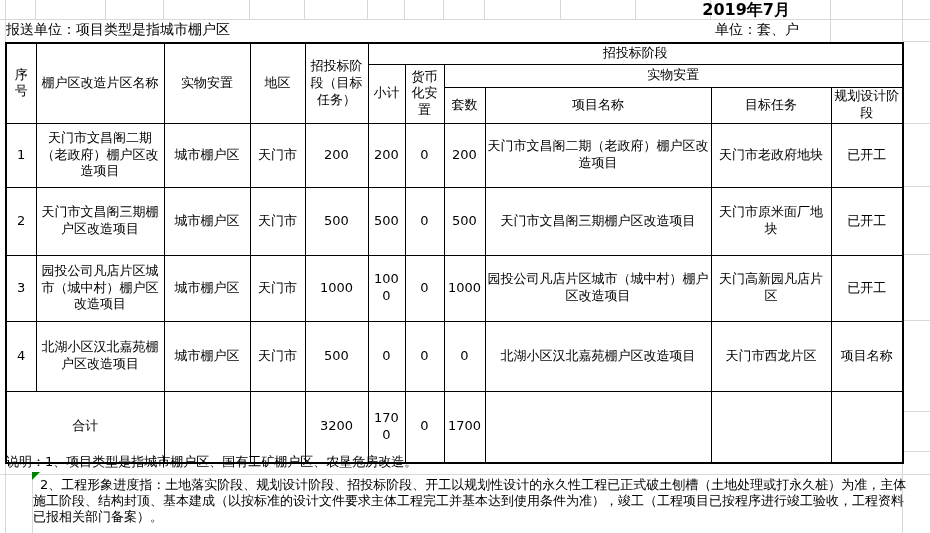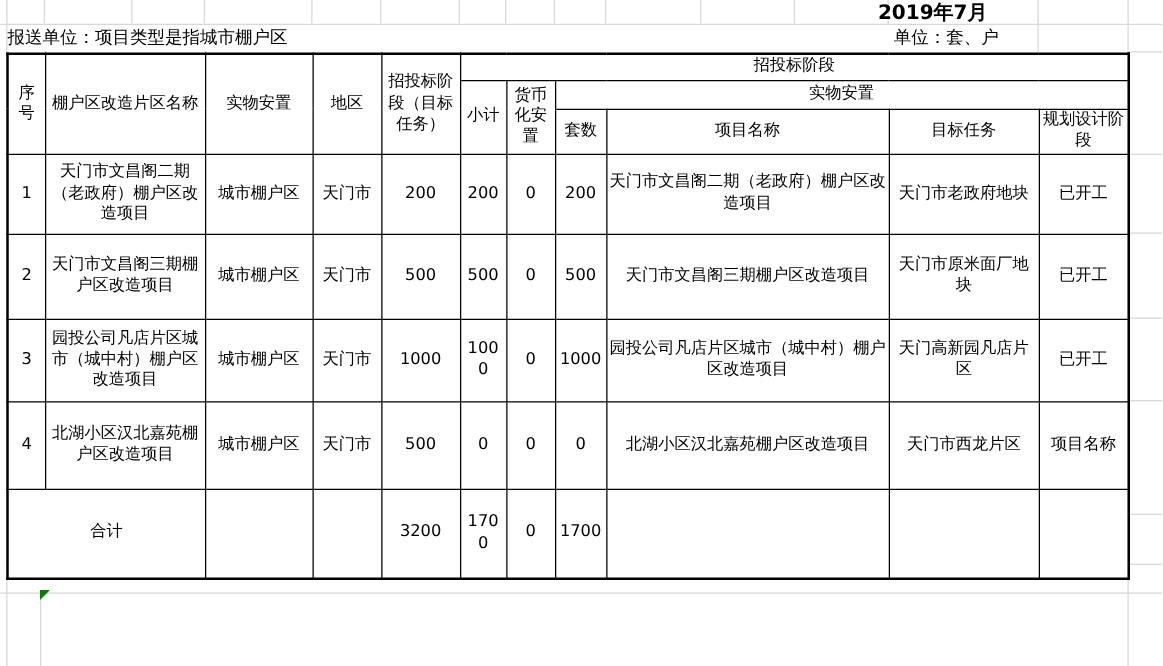--- a/index.html
+++ b/index.html
@@ -174,15 +174,17 @@
       <td class="num">1700</td>
       <td class="num">0</td>
       <td class="num">1700</td>
       <td></td>
       <td></td>
       <td></td>
     </tr>
   </tbody>
     </table>
 
+  <div class="note1">说明：1、项目类型是指城市棚户区、国有工矿棚户区、农垦危房改造。</div>
   <div class="flag-triangle"></div>
+  <div class="note2">2、工程形象进度指：土地落实阶段、规划设计阶段、招投标阶段、开工以规划性设计的永久性工程已正式破土刨槽（土地处理或打永久桩）为准，主体施工阶段、结构封顶、基本建成（以按标准的设计文件要求主体工程完工并基本达到使用条件为准），竣工（工程项目已按程序进行竣工验收，工程资料已报相关部门备案）。</div>
 
 </div>
 
 </body></html>

